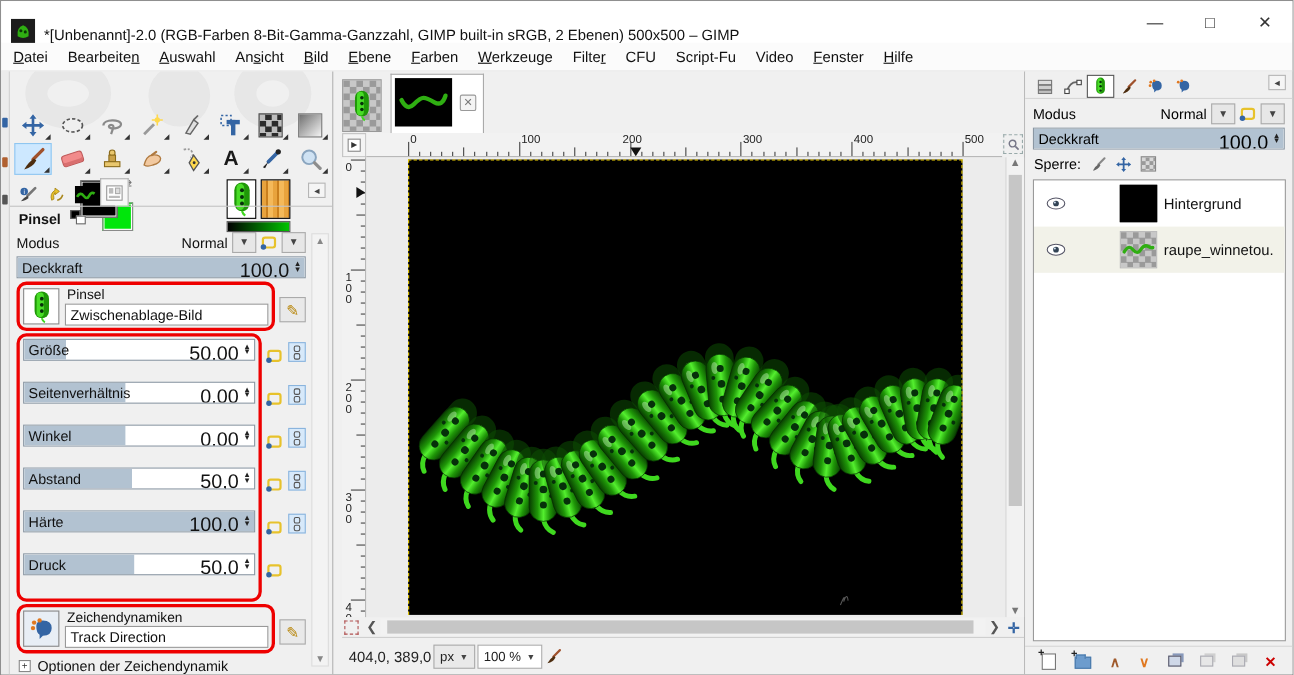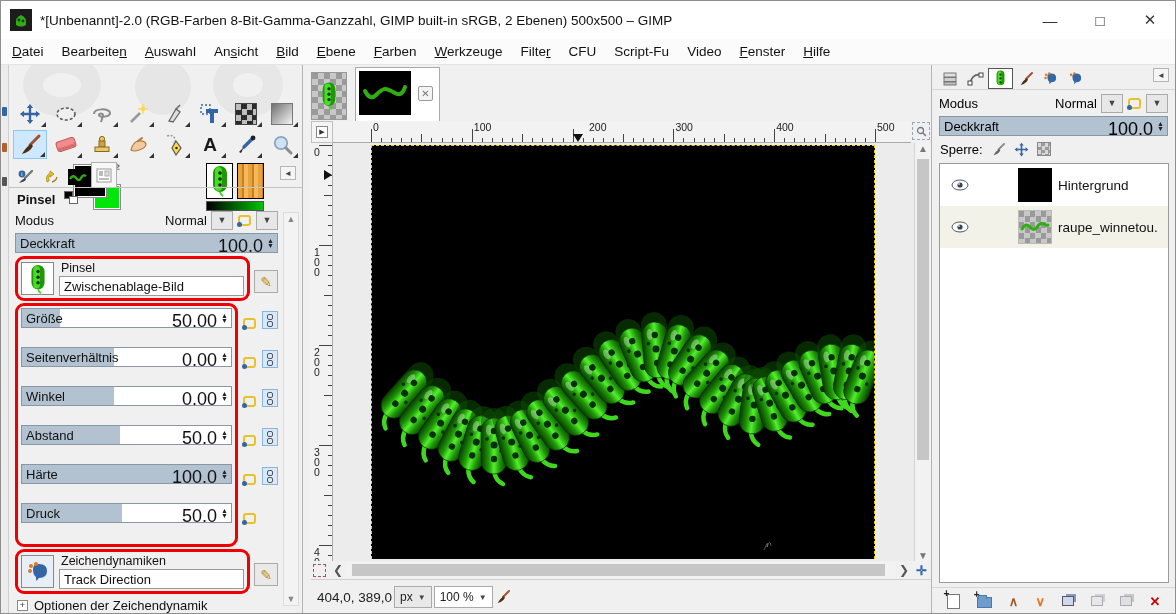--- a/index.html
+++ b/index.html
@@ -1,20 +1,20 @@
 <!DOCTYPE html>
 <html><head>
 <meta charset="utf-8">
 <style>
   html,body{margin:0;padding:0;background:#d8d8d8;}
   *{box-sizing:border-box;font-family:"Liberation Sans",sans-serif;}
   .window{width:1176px;height:614px;background:#f0f0f0;border:1px solid #8f8f8f;position:relative;overflow:hidden;}
 
   
-  .titlebar{height:38px;background:#ffffff;display:flex;align-items:center;}
+  .titlebar{height:38px;background:#ffffff;display:flex;align-items:flex-end;}
   .app-icon{width:22px;height:22px;margin:0 8px 0 9px;flex:0 0 auto;}
   .title-text{font-size:13.5px;color:#111;white-space:nowrap;overflow:hidden;flex:1;}
   .win-btn{width:50px;height:38px;display:flex;align-items:center;justify-content:center;font-size:15px;color:#333;}
   .win-btn span{pointer-events:none;}
 
   
   .menubar{height:26px;background:#fbfbfb;display:flex;align-items:center;padding-left:2px;border-bottom:1px solid #e4e4e4;}
   .menu-item{padding:3px 9px;font-size:13.5px;color:#111;}
   .menu-item u{text-decoration:underline;}
 
@@ -631,21 +631,21 @@
             <div class="tick" style="height: 4px; left: 471.44px;"></div>
             <div class="tick" style="height: 4px; left: 481.52px;"></div>
             <div class="tick" style="height: 8px; left: 491.6px;"></div>
             <div class="tick" style="height: 4px; left: 501.68px;"></div>
             <div class="tick" style="height: 4px; left: 511.76px;"></div>
             <div class="tick" style="height: 4px; left: 521.84px;"></div>
             <div class="tick" style="height: 4px; left: 531.92px;"></div>
             <div class="tick" style="height: 13px; left: 542px;"></div>
             <div class="tlabel" style="left: 40px;">0</div>
             <div class="tlabel" style="left: 140.8px;">100</div>
-            <div class="tlabel" style="left: 256px;">200</div>
+            <div class="tlabel" style="left: 233px;">200</div>
             <div class="tlabel" style="left: 342.4px;">300</div>
             <div class="tlabel" style="left: 443.2px;">400</div>
             <div class="tlabel" style="left: 544px;">500</div>
             <div class="h-marker" style="left: 240px;"></div>
           </div>
         <div class="nav-zoom">
             <svg width="11" height="11" viewBox="0 0 11 11">
               <circle cx="4.5" cy="4.5" r="3" fill="none" stroke="#778" stroke-width="1.3"></circle>
               <line x1="7" y1="7" x2="10" y2="10" stroke="#778" stroke-width="1.5"></line>
             </svg>

